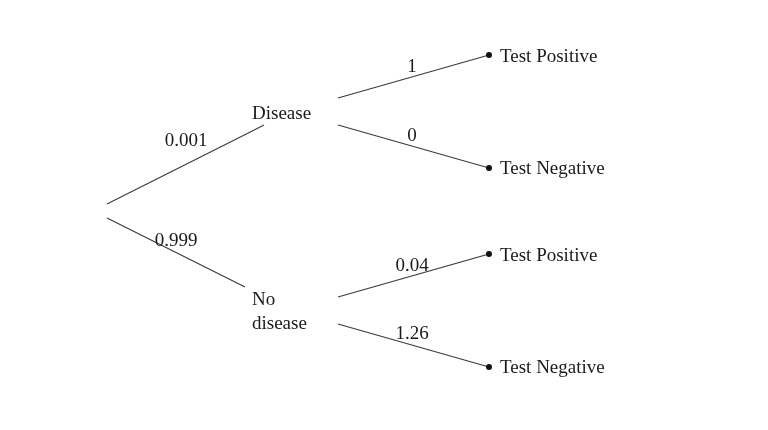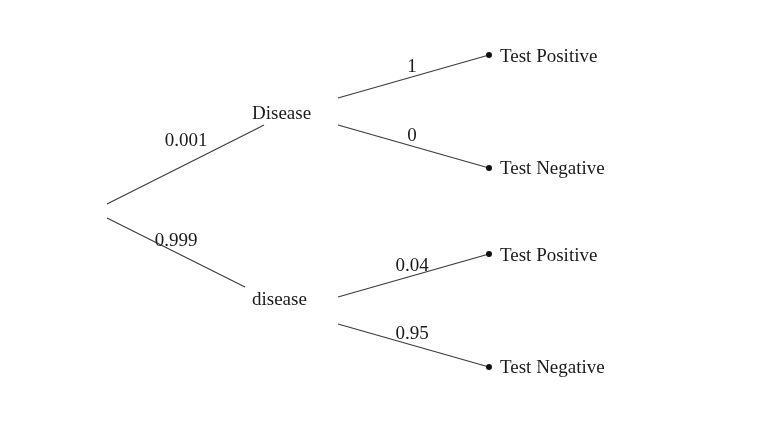--- a/index.html
+++ b/index.html
@@ -71,29 +71,30 @@
 
     <circle class="leaf-dot" cx="489" cy="55" r="3"></circle>
     <circle class="leaf-dot" cx="489" cy="168" r="3"></circle>
     <circle class="leaf-dot" cx="489" cy="254" r="3"></circle>
     <circle class="leaf-dot" cx="489" cy="367" r="3"></circle>
   </svg>
 
   <div class="lbl node-label" style="left:252px; top:103px; width:80px;">Disease</div>
 
   <div class="lbl node-label node-nodisease" style="left:252px; top:287px;">
+    <div>No</div>
     <div>disease</div>
   </div>
 
   <div class="lbl prob-label" style="left:158px; top:130px; width:56px;">0.001</div>
   <div class="lbl prob-label" style="left:132px; top:230px; width:56px;margin-left:16px;">0.999</div>
 
   <div class="lbl prob-label" style="left:397px; top:56px; width:30px;">1</div>
   <div class="lbl prob-label" style="left:397px; top:125px; width:30px;">0</div>
 
   <div class="lbl prob-label" style="left:388px; top:255px; width:48px;">0.04</div>
-  <div class="lbl prob-label" style="left:388px; top:323px; width:48px;">0.95</div>
+  <div class="lbl prob-label" style="left:388px; top:323px; width:48px;">1.26</div>
 
   <div class="lbl leaf-label" style="left:500px; top:46px;">Test Positive</div>
   <div class="lbl leaf-label" style="left:500px; top:158px;">Test Negative</div>
   <div class="lbl leaf-label" style="left:500px; top:245px;">Test Positive</div>
   <div class="lbl leaf-label" style="left:500px; top:357px;">Test Negative</div>
 </div>
 
 </body></html>

